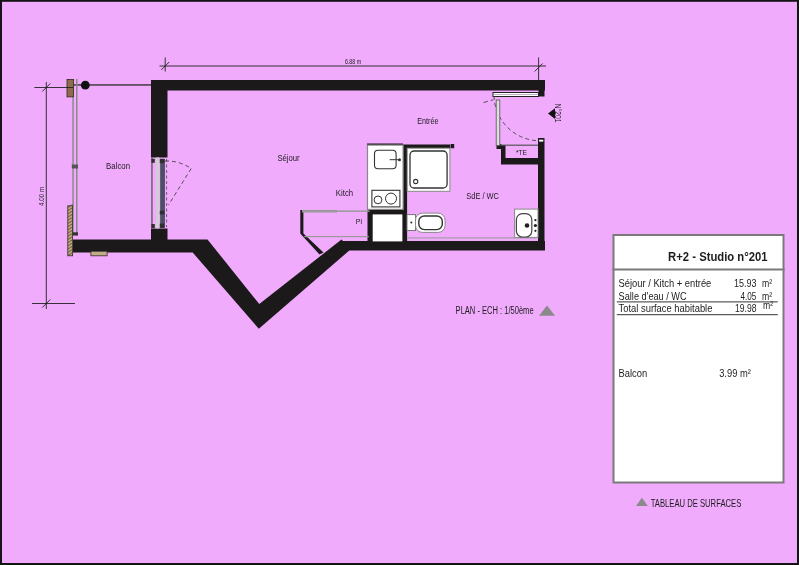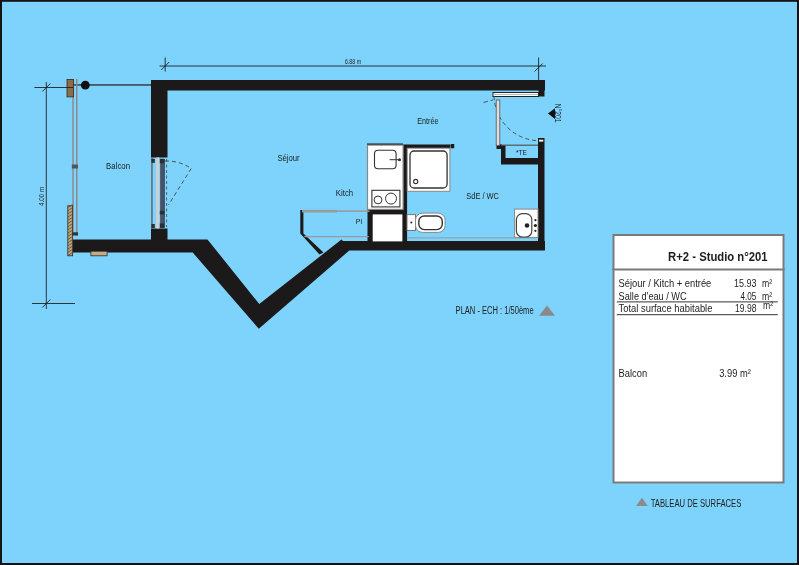--- a/index.html
+++ b/index.html
@@ -1,16 +1,16 @@
 <!DOCTYPE html>
 <html><head>
 <meta charset="utf-8">
 <style>
 html,body{margin:0;padding:0;background:#fff;}
-#page{position:relative;width:799px;height:565px;background:#7dd3fc;overflow:hidden;}
+#page{position:relative;width:799px;height:565px;background:#f0abfc;overflow:hidden;}
 svg{position:absolute;left:0;top:0;}
 text{font-family:"Liberation Sans",sans-serif;fill:#1d1d1d;}
 </style>
 </head>
 <body>
 <div id="page">
 <svg width="799" height="565" viewBox="0 0 799 565">
 
 <rect x="1" y="0.8" width="797" height="563.2" fill="none" stroke="#141414" stroke-width="2"></rect>
 

